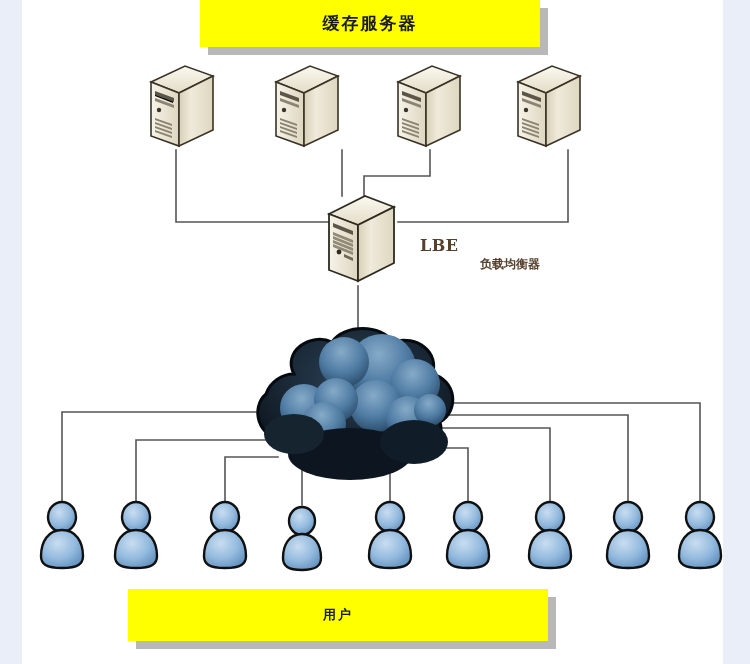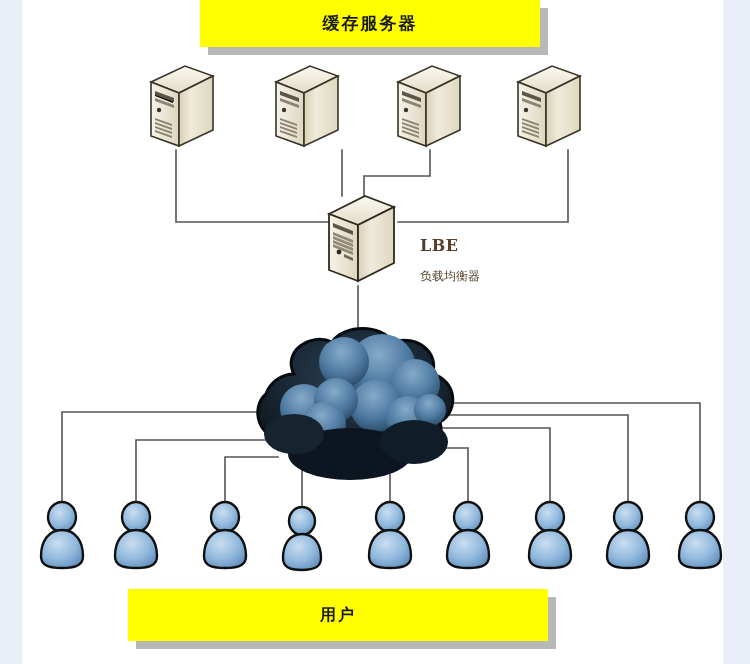--- a/index.html
+++ b/index.html
@@ -47,21 +47,21 @@
     top: 0px;
     width: 340px;
     height: 47px;
     font-size: 17px;
   }
   #banner-bottom {
     left: 128px;
     top: 589px;
     width: 420px;
     height: 52px;
-    font-size: 16px;
+    font-size: 13px;
   }
   
   .node {
     position: absolute;
   }
   .server {
     width: 74px;
     height: 92px;
   }
   .balancer {
@@ -88,22 +88,23 @@
   }
   #lb-label .lb-line1 {
     display: block;
     font-size: 16px;
     letter-spacing: 0.5px;
     font-weight: bold;
   }
   #lb-label .lb-line2 {
     display: block;
     font-size: 12px;
-    font-weight: normal;
-    margin-top: 13px;
+    font-weight: bold;
+    margin-top: 1px;
+    text-align: right;
   }
 </style>
 </head>
 <body>
 
 <div id="page">
   <div id="canvas"></div>
 
   <svg id="diagram-svg" viewBox="0 0 750 664">
     <defs>

